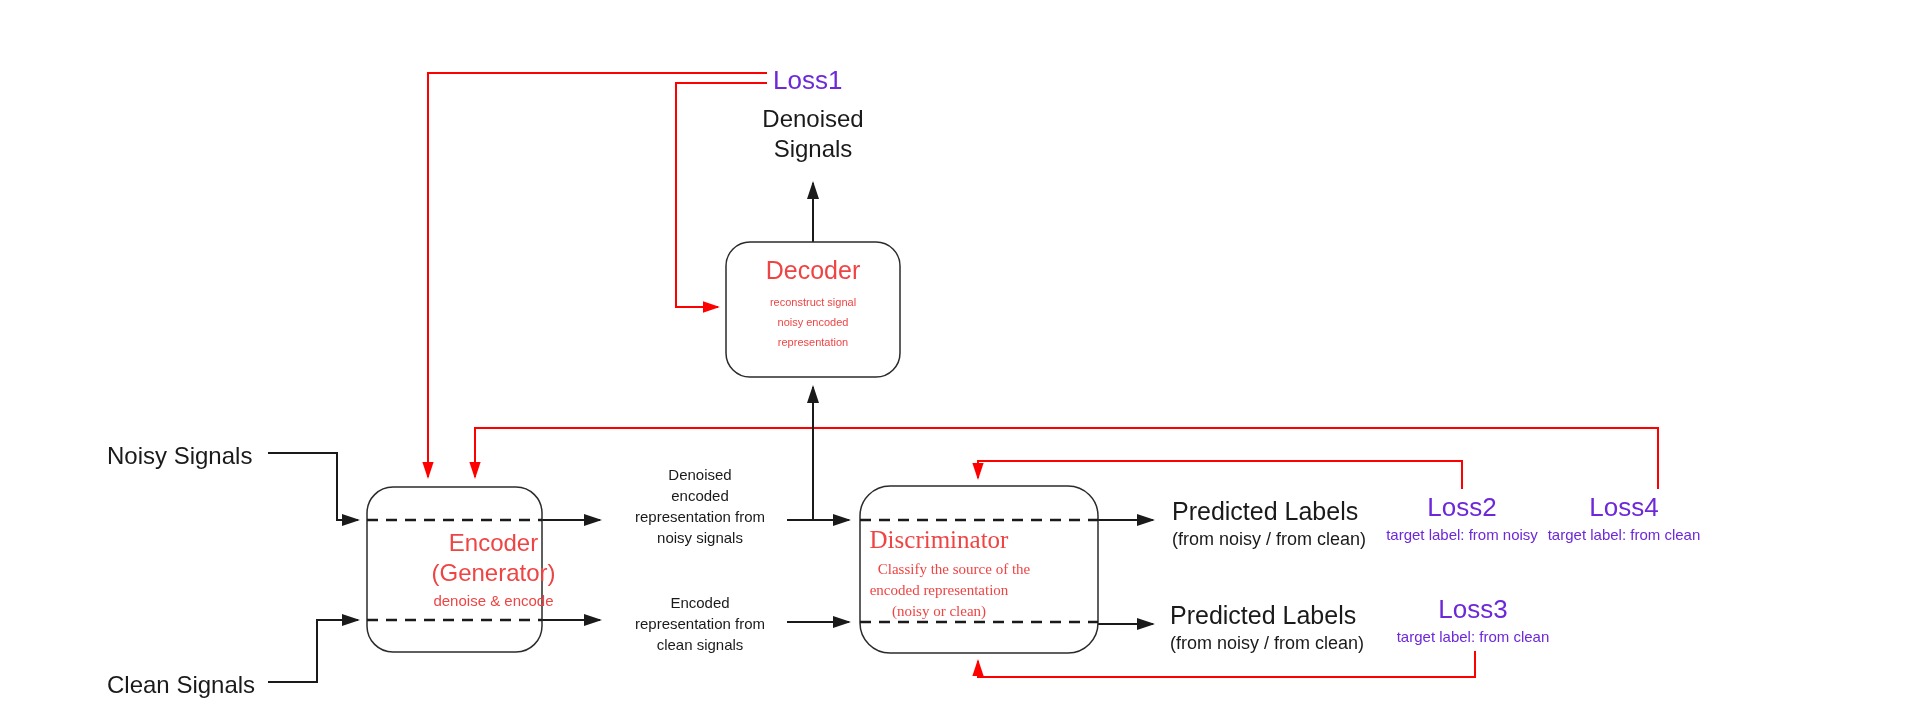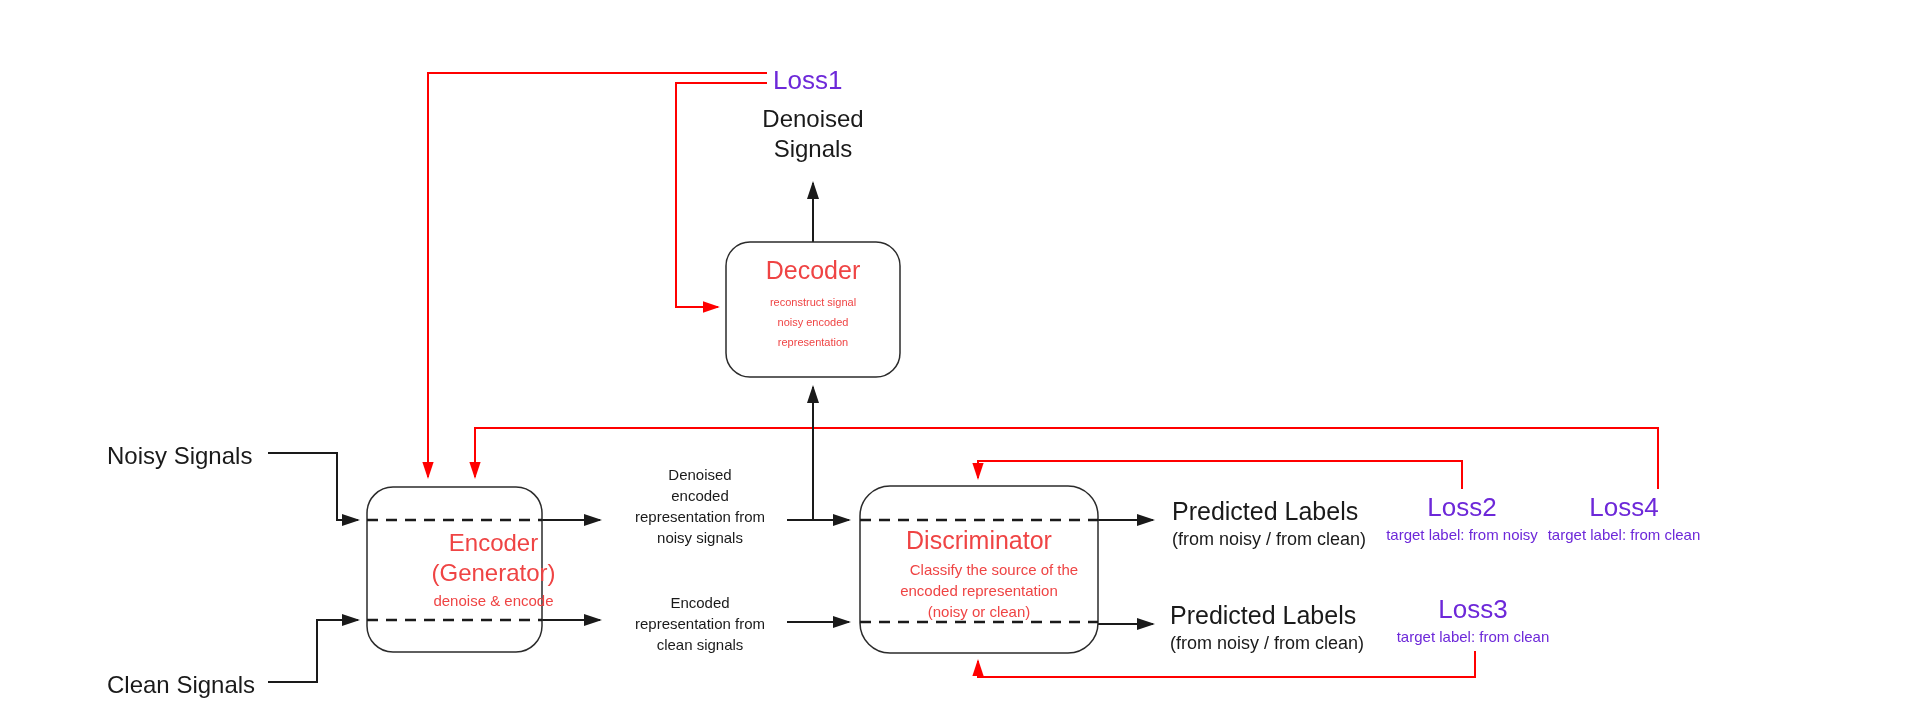--- a/index.html
+++ b/index.html
@@ -82,21 +82,21 @@
     <div class="tiny">noisy encoded</div>
     <div class="tiny">representation</div>
   </div>
 
   <div class="boxtxt" style="left:367px;top:528px;width:191px;margin-left:31px;">
     <div class="big">Encoder</div>
     <div class="big">(Generator)</div>
     <div class="small" style="margin-top:2px;text-align:center;">denoise &amp; encode</div>
   </div>
 
-  <div class="boxtxt" style="left:860px;top:524px;width:238px;">
+  <div class="boxtxt" style="left:820px;top:524px;width:238px;font-family:Liberation Serif, serif;">
     <div class="title">Discriminator</div>
     <div class="small" style="margin-top:3px;padding-left:30px;">Classify the source of the</div>
     <div class="small">encoded representation</div>
     <div class="small">(noisy or clean)</div>
   </div>
 
   <div class="t small ctr" style="left:610px;top:464px;width:180px;">
     <div>Denoised</div>
     <div>encoded</div>
     <div>representation from</div>

